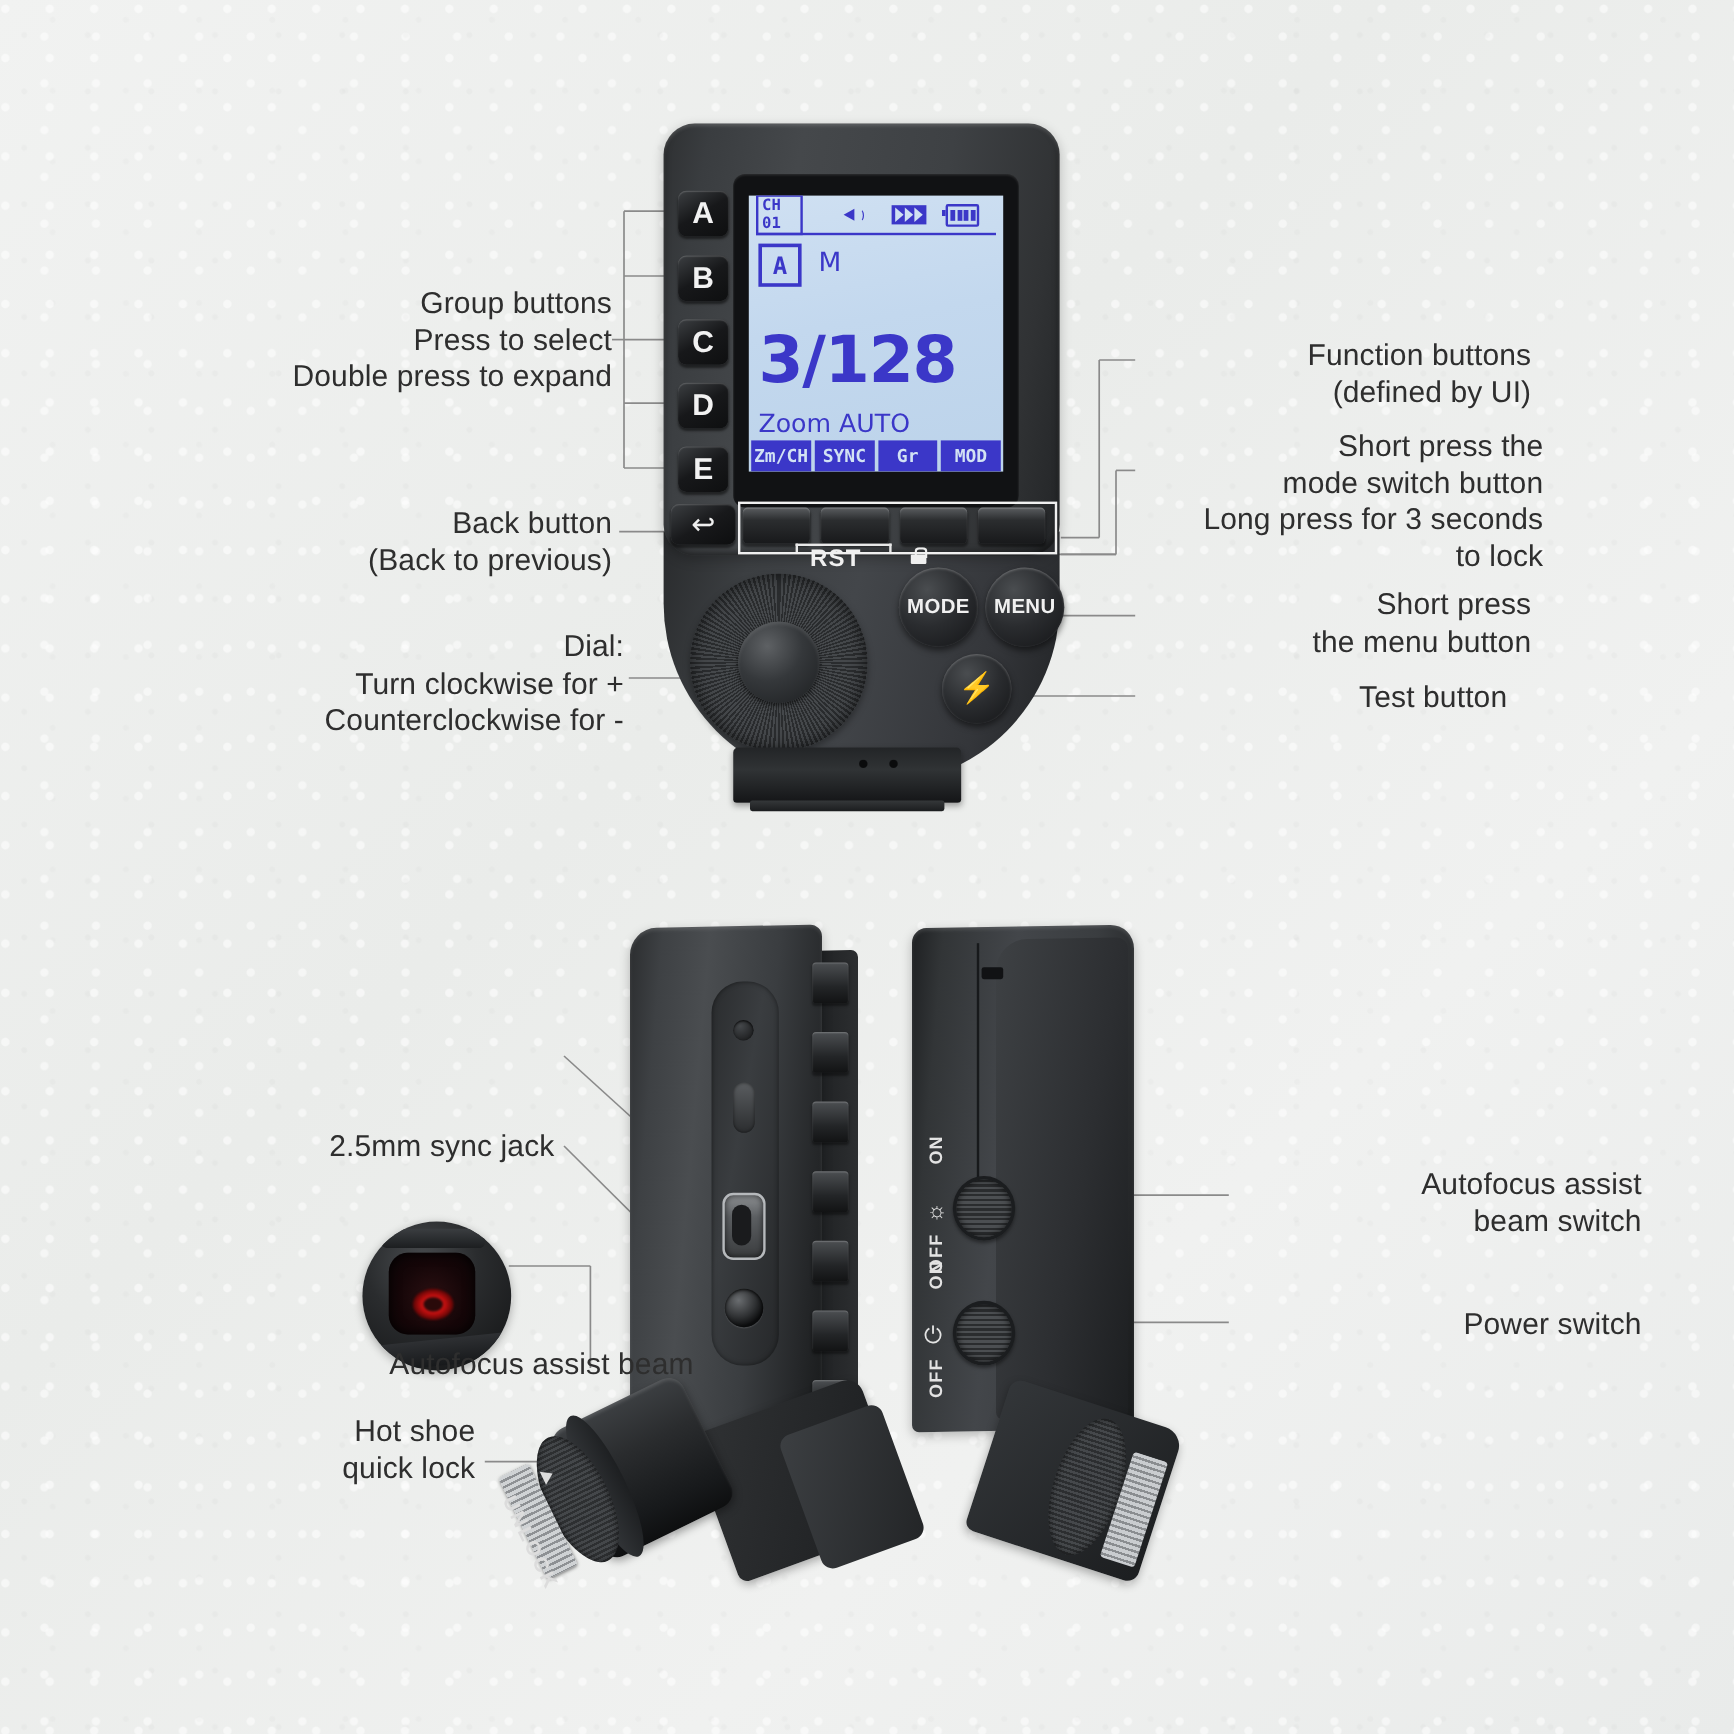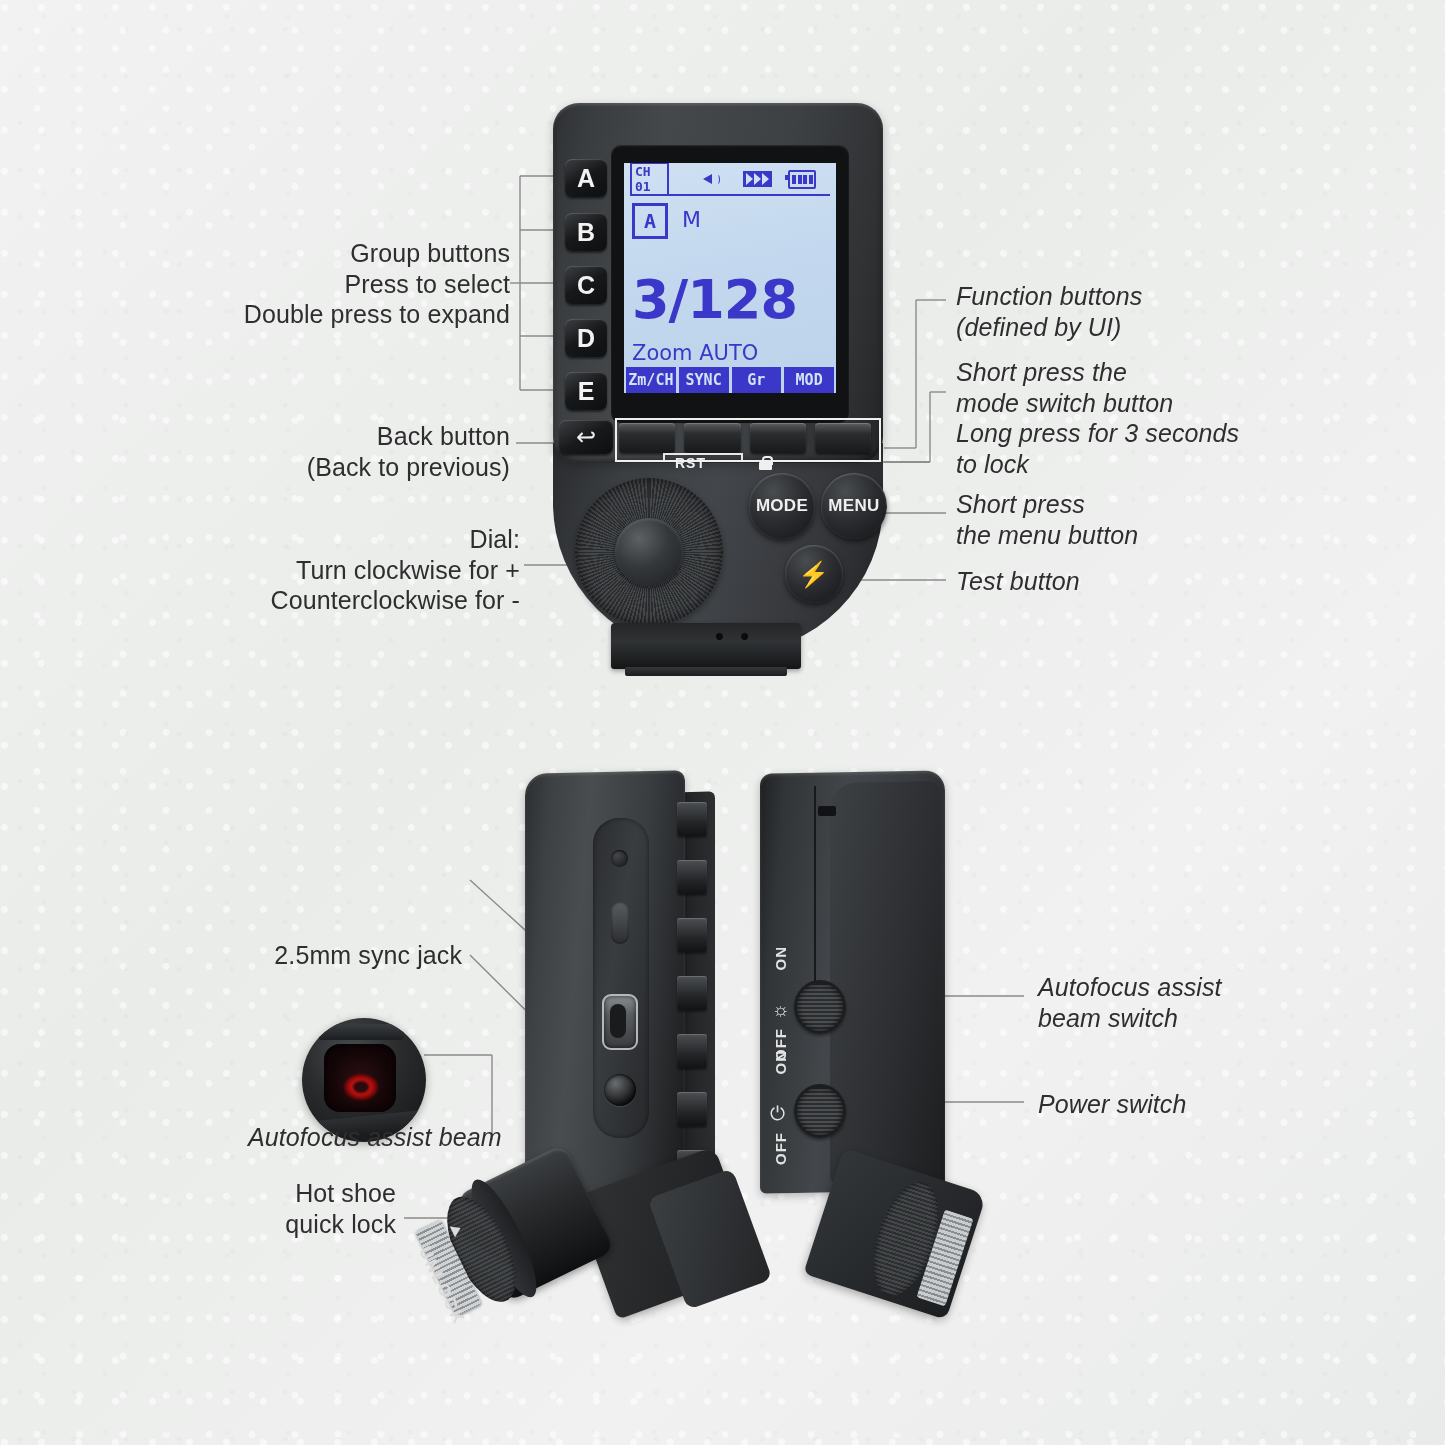--- a/index.html
+++ b/index.html
@@ -28,21 +28,21 @@
   
   .anno{
     position:absolute;
     font-size:25px;
     line-height:1.22;
     color:#2e2e2e;
     white-space:pre;
     letter-spacing:.1px;
   }
   .anno.right{text-align:right;}
-  .anno.left{text-align:left;font-style:italic;}
+  .anno.left{text-align:right;}
   svg.leaders{position:absolute;inset:0;width:1445px;height:1445px;overflow:visible;}
 
   
   .device-top{
     position:absolute;left:553px;top:103px;width:330px;height:560px;
   }
   .dev-body{
     position:absolute;left:0;top:0;width:330px;height:360px;
     border-radius:26px;
     background:
@@ -135,21 +135,21 @@
     box-shadow:0 2px 2px rgba(0,0,0,.5), inset 0 1px 1px rgba(255,255,255,.16);
     display:flex;align-items:center;justify-content:center;color:#eee;font-size:24px;
   }
   .fn-row{position:absolute;left:66px;top:320px;width:252px;height:30px;display:flex;gap:9px;}
   .fn-btn{
     flex:1;border-radius:4px;
     background:linear-gradient(180deg,#5a5d60 0%,#2b2d2f 35%,#18191b 100%);
     box-shadow:0 2px 2px rgba(0,0,0,.45), inset 0 1px 1px rgba(255,255,255,.22);
   }
   .rst-label{
-    position:absolute;left:122px;top:352px;color:#f0f0f0;font-size:14px;font-weight:bold;
+    position:absolute;left:122px;top:352px;color:#f0f0f0;font-size:20px;font-weight:bold;
     letter-spacing:1px;
   }
   .rst-brace{position:absolute;left:110px;top:350px;width:76px;height:5px;
     border-top:2px solid #e8e8e8;border-left:2px solid #e8e8e8;border-right:2px solid #e8e8e8;}
   .fn-brace{position:absolute;left:62px;top:315px;width:262px;height:40px;border:2px solid #f0f0f0;}
   .lock-ic{
     position:absolute;left:206px;top:353px;width:13px;height:14px;
   }
   .lock-ic .bd{position:absolute;bottom:0;left:0;width:13px;height:8px;background:#efefef;border-radius:1px;}
   .lock-ic .sh{position:absolute;top:0;left:3px;width:7px;height:7px;border:2px solid #efefef;border-bottom:none;border-radius:4px 4px 0 0;}

